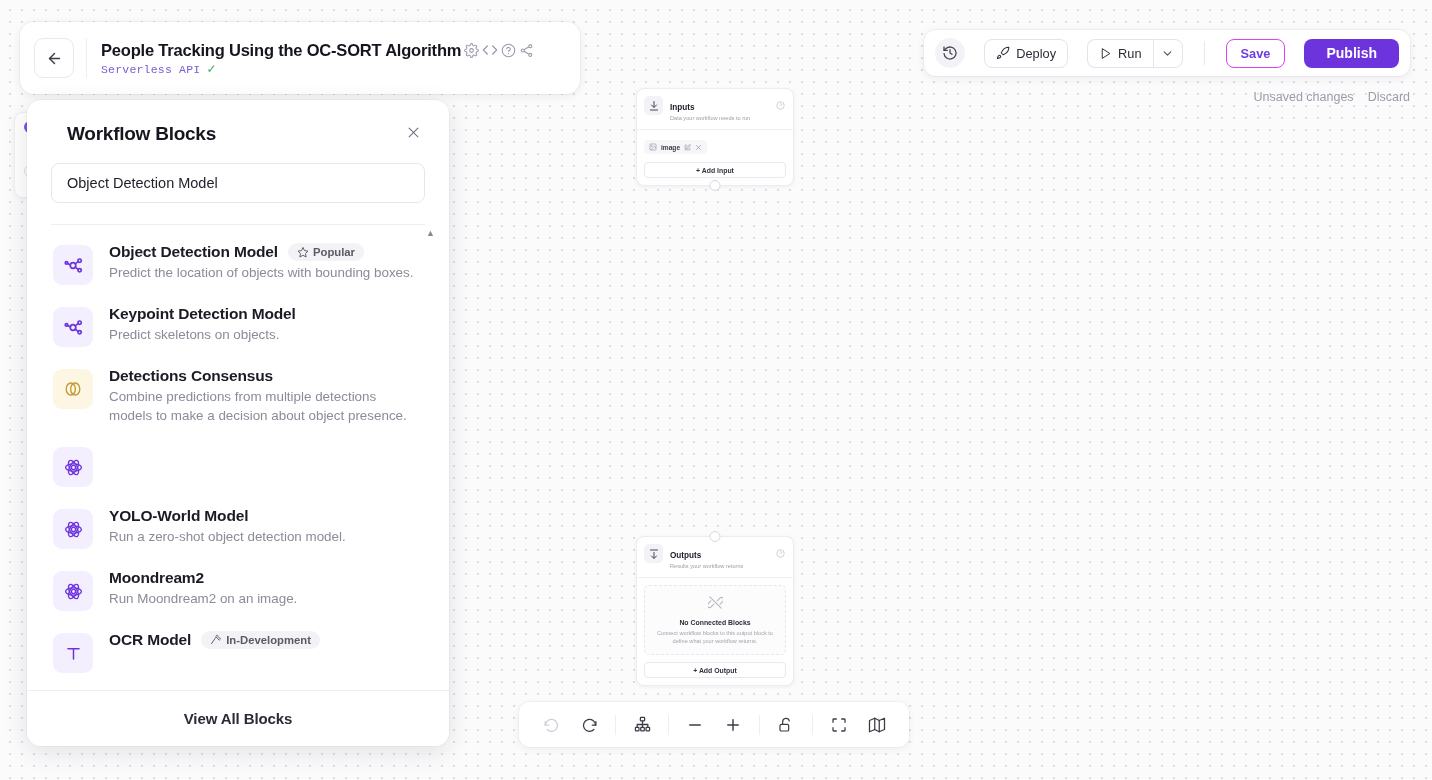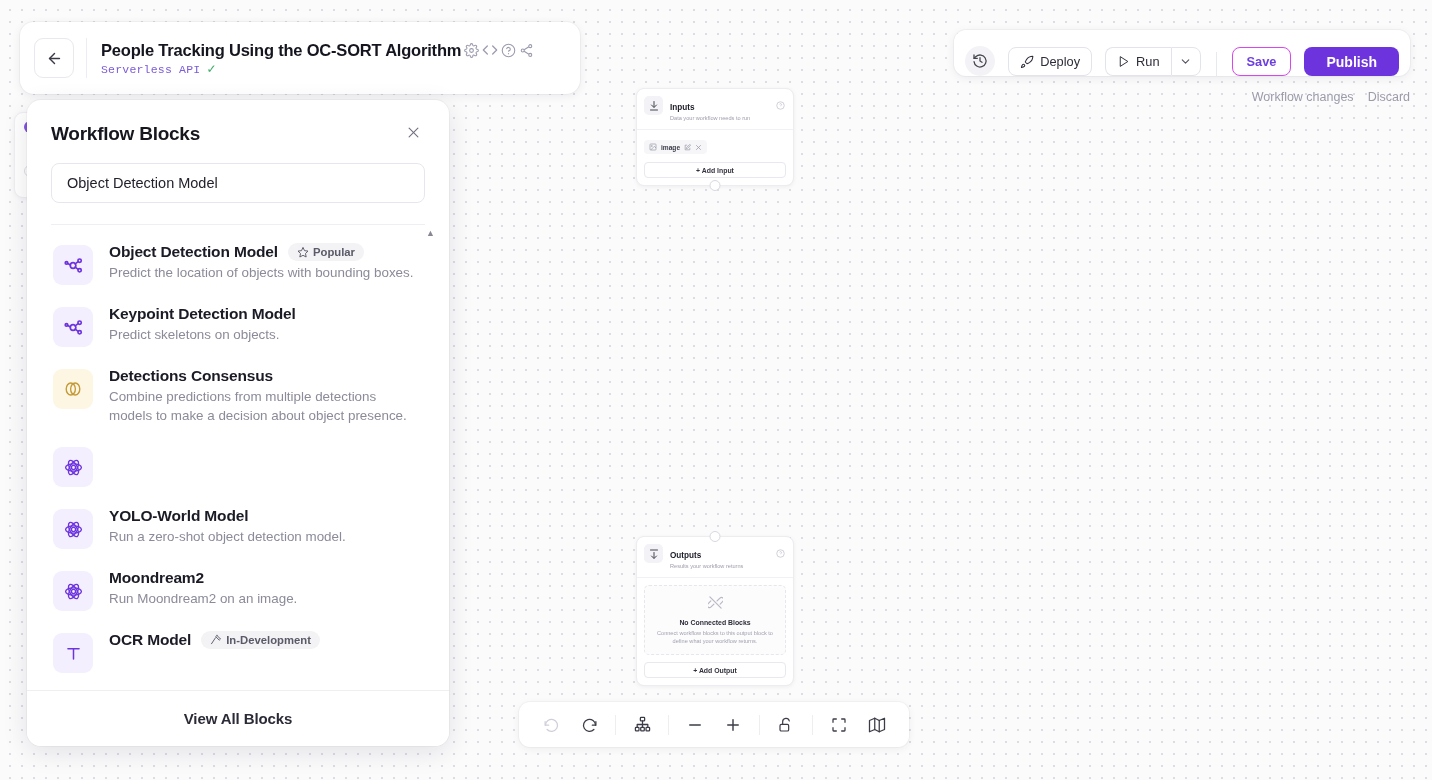--- a/index.html
+++ b/index.html
@@ -49,21 +49,21 @@
     font-family: "Liberation Mono", monospace;
     font-size: 11.5px; color: #7c5cd6; letter-spacing: .2px;
   }
   .check { color: #3fae6b; font-size: 12px; line-height: 1; }
 
   
   .toolbar {
     position: absolute; right: 22px; top: 30px;
     height: 46px; background: #fff; border-radius: 12px;
     box-shadow: 0 2px 10px rgba(16,20,40,.07), 0 0 0 1px rgba(20,20,40,.035);
-    display: flex; align-items: flex-end; gap: 13px; padding: 0 11px;
+    display: flex; align-items: center; gap: 19px; padding: 0 11px;
     z-index: 40;
   }
   .hist-btn {
     width: 30px; height: 30px; border-radius: 50%; background: #f3f3f7;
     display: flex; align-items: center; justify-content: center;
     color: #44444f; cursor: pointer; border: none;
   }
   .pill {
     height: 29px; border: 1px solid #e3e3ec; background: #fff;
     border-radius: 8px; display: flex; align-items: center; gap: 6px;
@@ -153,21 +153,21 @@
   .bb-sep { width: 1px; height: 20px; background: #ededf2; margin: 0 6px; }
 
   
   .panel {
     position: absolute; left: 27px; top: 100px;
     width: 422px; height: 646px; background: #fff; border-radius: 14px;
     box-shadow: 0 6px 26px rgba(16,20,40,.11), 0 0 0 1px rgba(20,20,40,.035);
     display: flex; flex-direction: column; overflow: hidden; z-index: 50;
   }
   .panel-top { padding: 22px 24px 0 24px; }
-  .panel-hrow { display: flex; align-items: center; justify-content: space-between; }
+  .panel-hrow { display: flex; align-items: center; justify-content: space-between; margin-left: 16px; }
   .panel-title { font-size: 19px; font-weight: bold; color: #16161f; letter-spacing: -.25px; }
   .close-x {
     background: none; border: none; cursor: pointer; color: #70707f;
     font-size: 19px; line-height: 1; padding: 2px 4px;
   }
   .search-wrap { margin-top: 18px; }
   .search-input {
     width: 100%; height: 40px; border: 1px solid #e6e6ee; border-radius: 8px;
     background: #fff; padding: 0 15px; font-size: 14.5px; color: #22222c;
     font-family: "Liberation Sans", sans-serif; outline: none;
@@ -309,21 +309,21 @@
           <polyline points="6 9 12 15 18 9"></polyline>
         </svg>
       </button>
     </div>
     <div class="tb-sep"></div>
     <button class="btn-save">Save</button>
     <button class="btn-publish">Publish</button>
   </div>
 
   <div class="unsaved">
-    <span>Workflow changes</span>
+    <span>Unsaved changes</span>
     <span class="discard">Discard</span>
   </div>
 
   <div class="node" style="left:636px; top:88px; width:158px;">
     <div class="node-head">
       <span class="node-ico">
         <svg width="12" height="12" viewBox="0 0 24 24" fill="none" stroke="currentColor" stroke-width="2" stroke-linecap="round" stroke-linejoin="round">
           <line x1="12" y1="3" x2="12" y2="14"></line>
             <polyline points="7 10 12 15 17 10"></polyline>
           <line x1="5" y1="20" x2="19" y2="20"></line>

